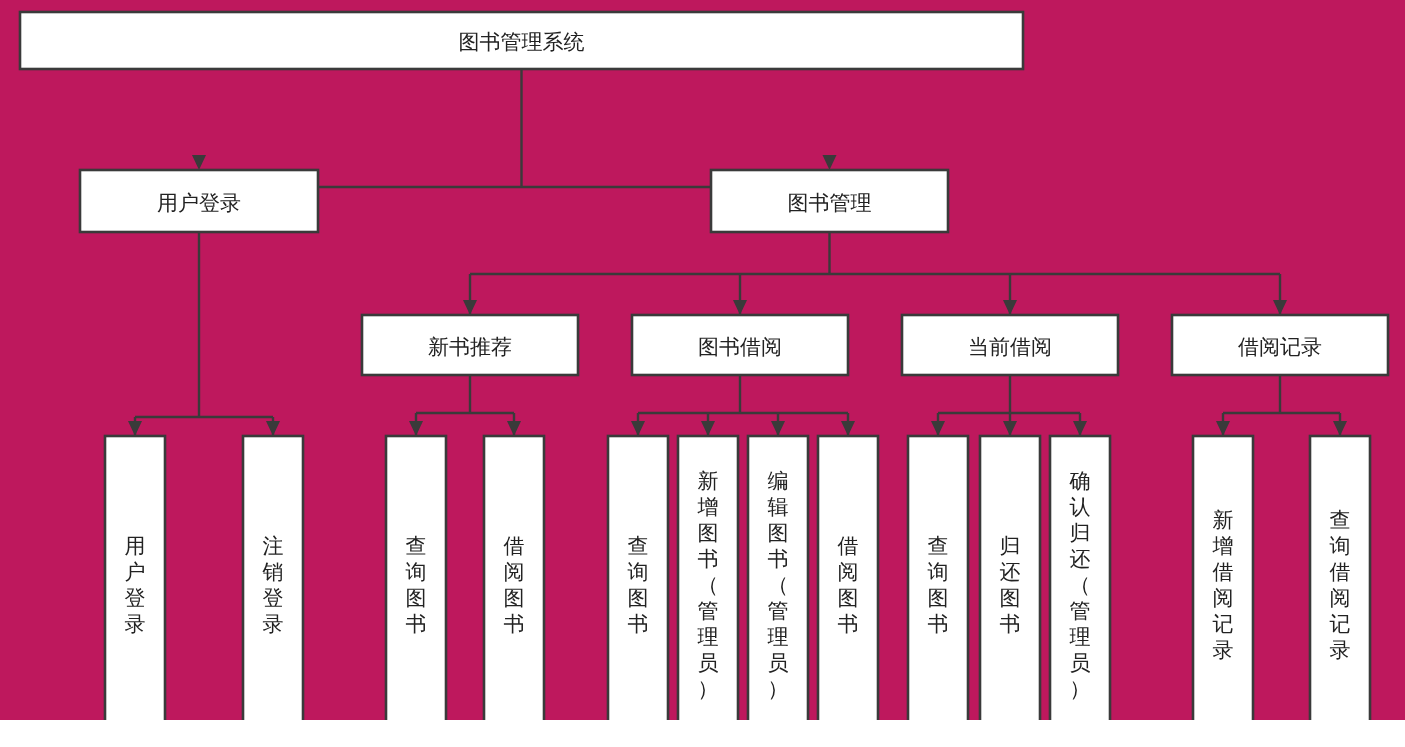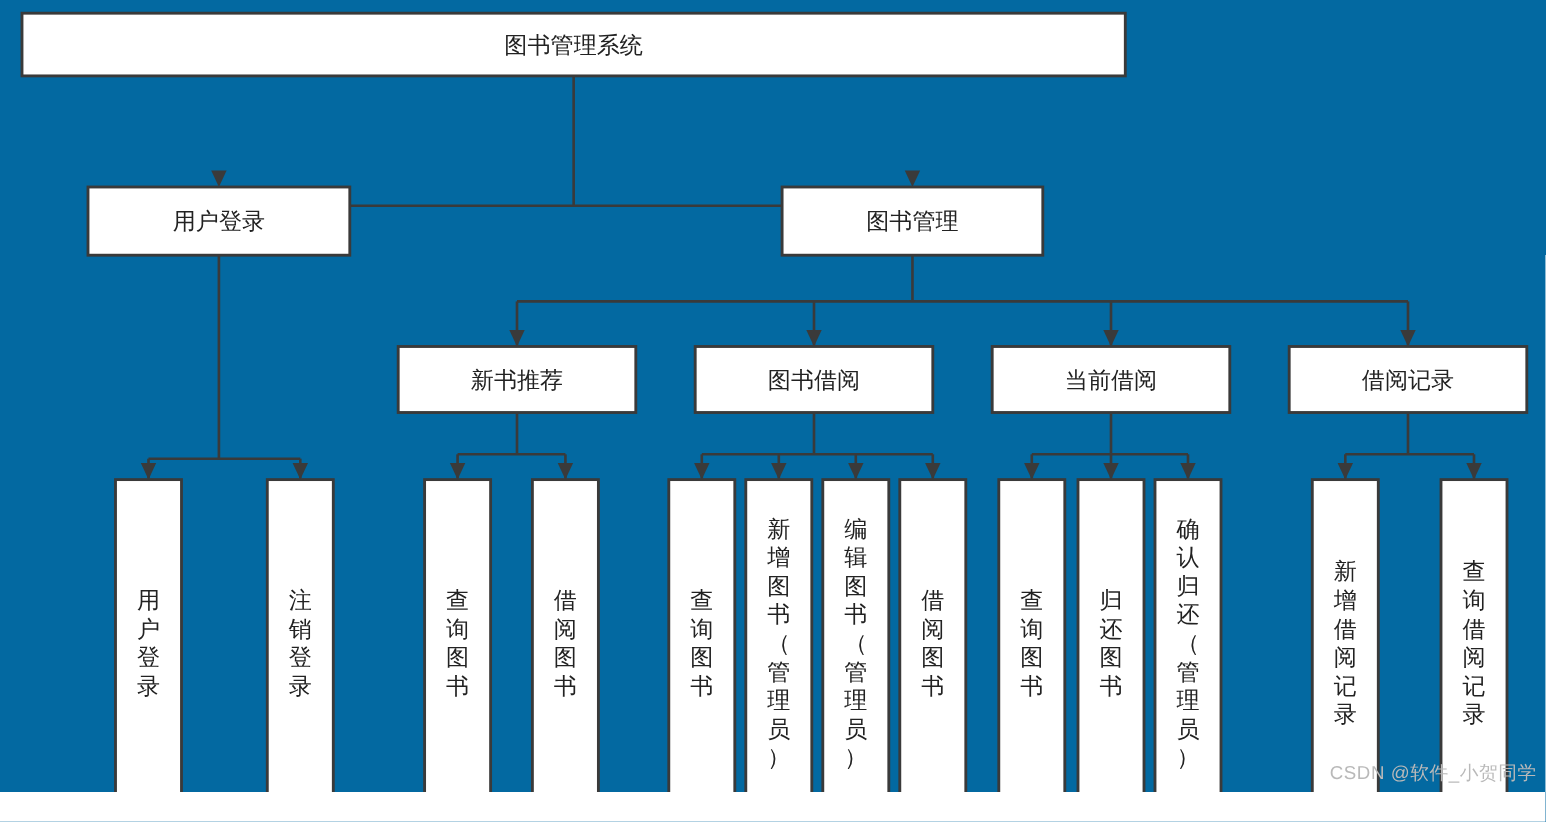--- a/index.html
+++ b/index.html
@@ -8,21 +8,21 @@
     padding: 0;
     background: #ffffff;
   }
   body {
     font-family: "Liberation Sans", "DejaVu Sans", sans-serif;
   }
   #diagram-root {
     position: relative;
     width: 1405px;
     height: 720px;
-    background: #0369a1;
+    background: #be185d;
     overflow: hidden;
   }
   svg#flow {
     position: absolute;
     top: 0;
     left: 0;
     width: 1405px;
     height: 747px;
     display: block;
   }
@@ -201,14 +201,13 @@
         <g>
           <rect x="1193" y="436" width="60" height="297" class="box-rect"></rect>
           <text x="1223" y="526.78" class="node-label-vert"><tspan x="1223" dy="0">新</tspan><tspan x="1223" dy="26">增</tspan><tspan x="1223" dy="26">借</tspan><tspan x="1223" dy="26">阅</tspan><tspan x="1223" dy="26">记</tspan><tspan x="1223" dy="26">录</tspan></text>
         </g>
         <g>
           <rect x="1310" y="436" width="60" height="297" class="box-rect"></rect>
           <text x="1340" y="526.78" class="node-label-vert"><tspan x="1340" dy="0">查</tspan><tspan x="1340" dy="26">询</tspan><tspan x="1340" dy="26">借</tspan><tspan x="1340" dy="26">阅</tspan><tspan x="1340" dy="26">记</tspan><tspan x="1340" dy="26">录</tspan></text>
         </g>
       </g>
   </svg>
-  <div class="watermark">CSDN @软件_小贺同学</div>
 </div>
 
 </body></html>

